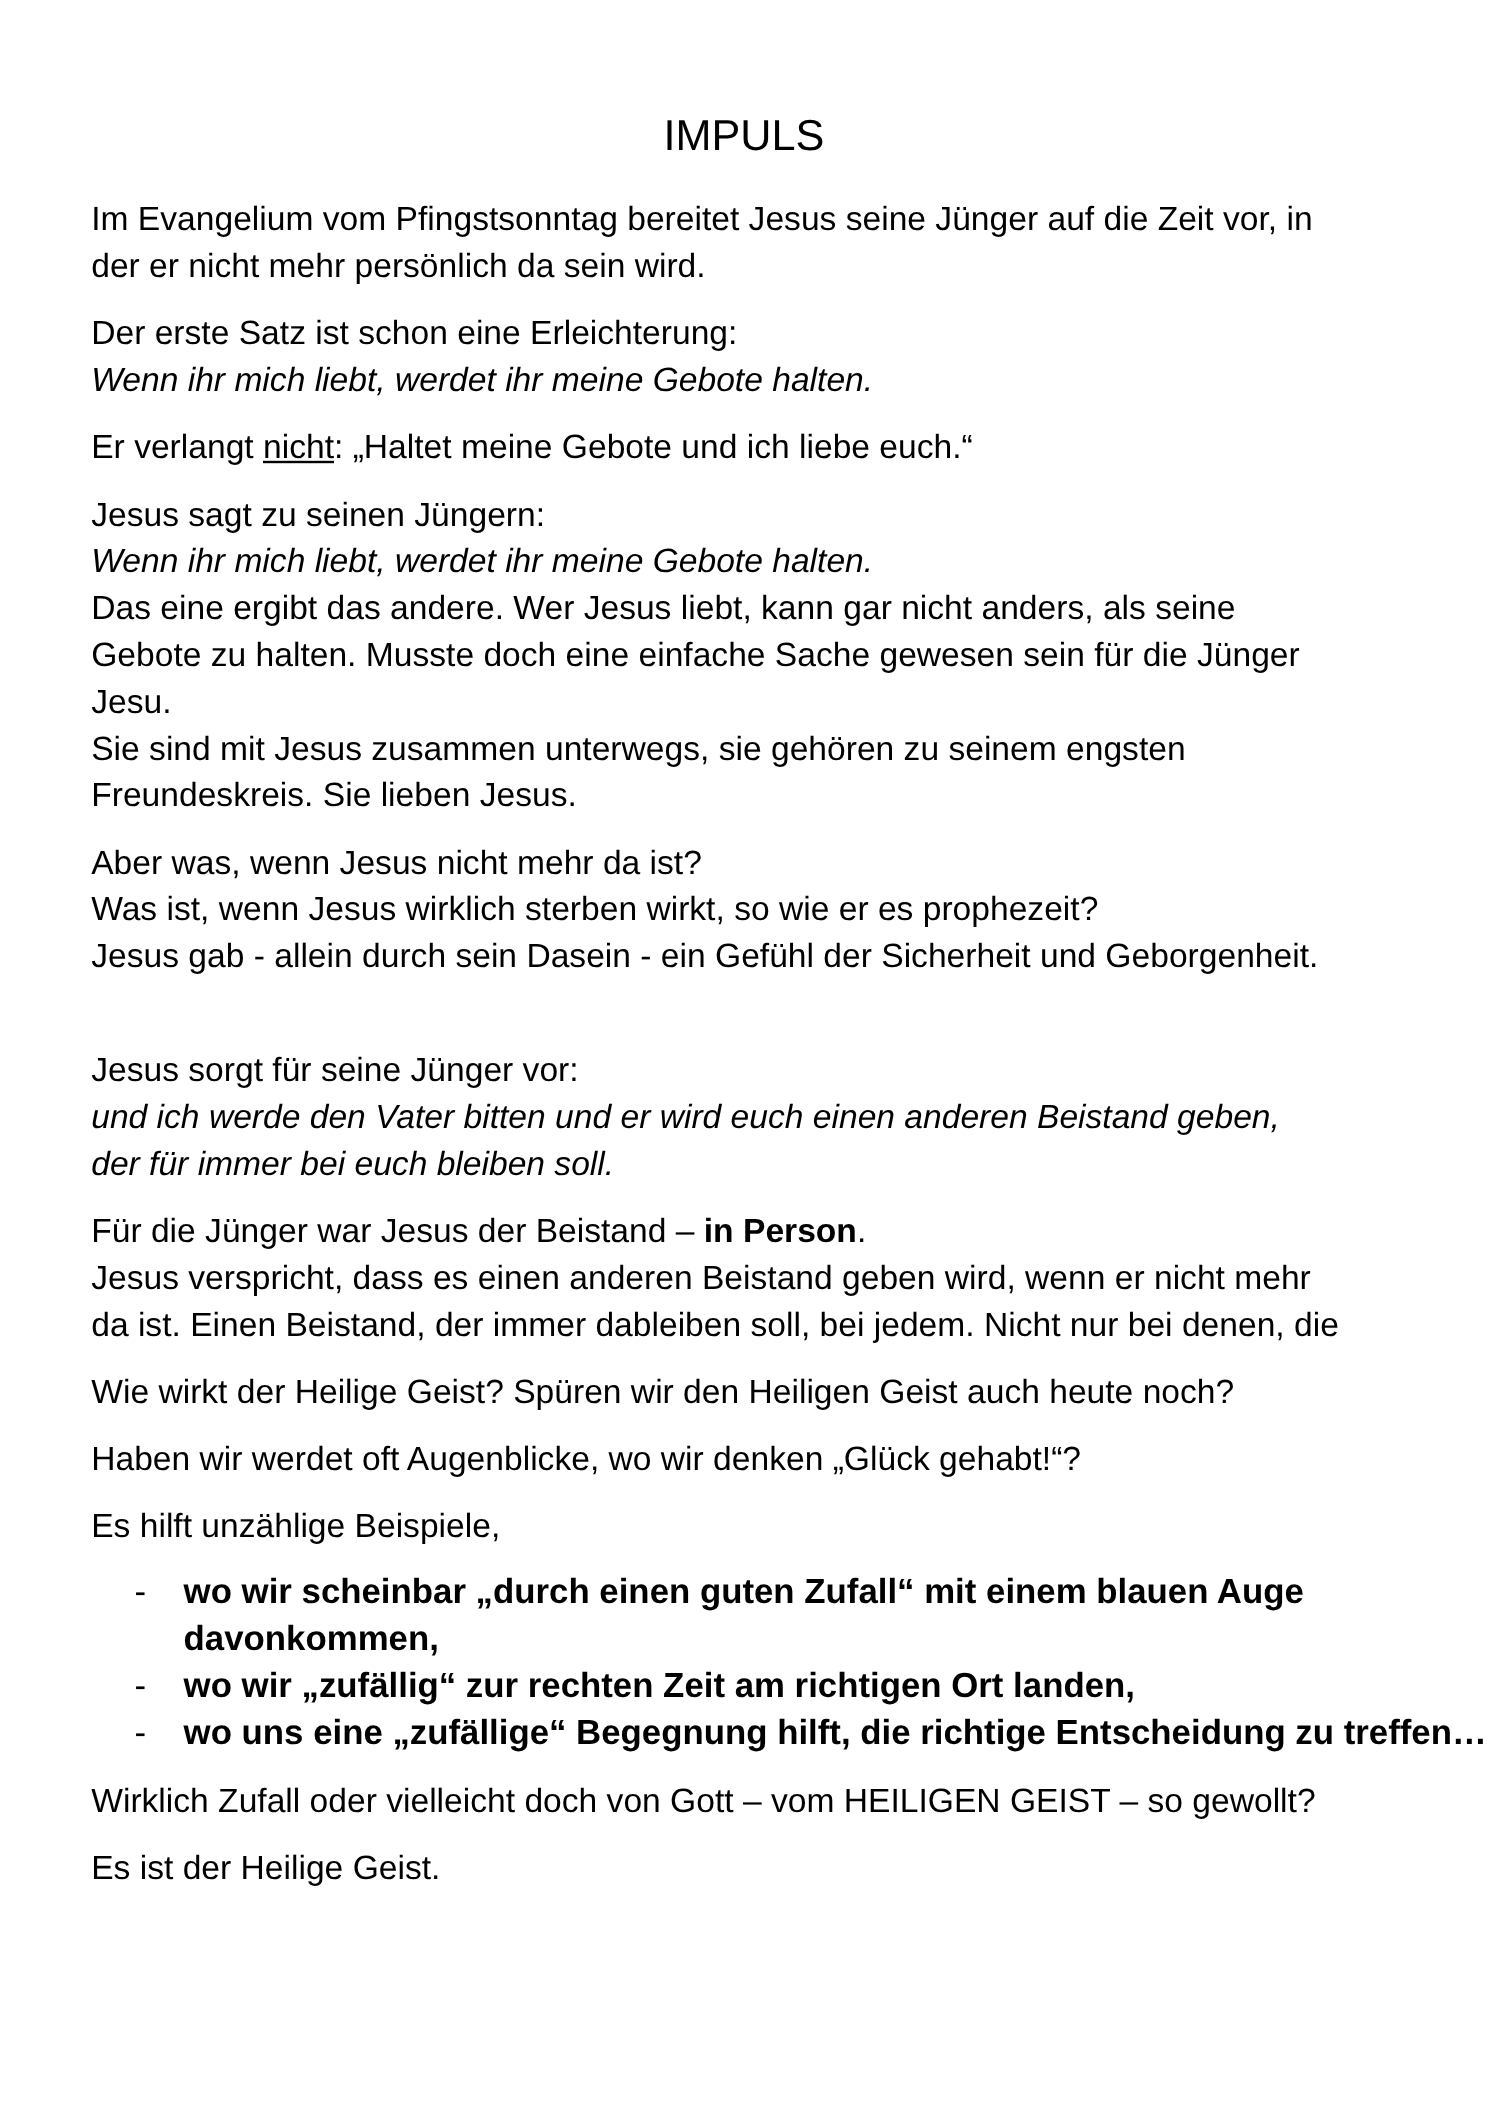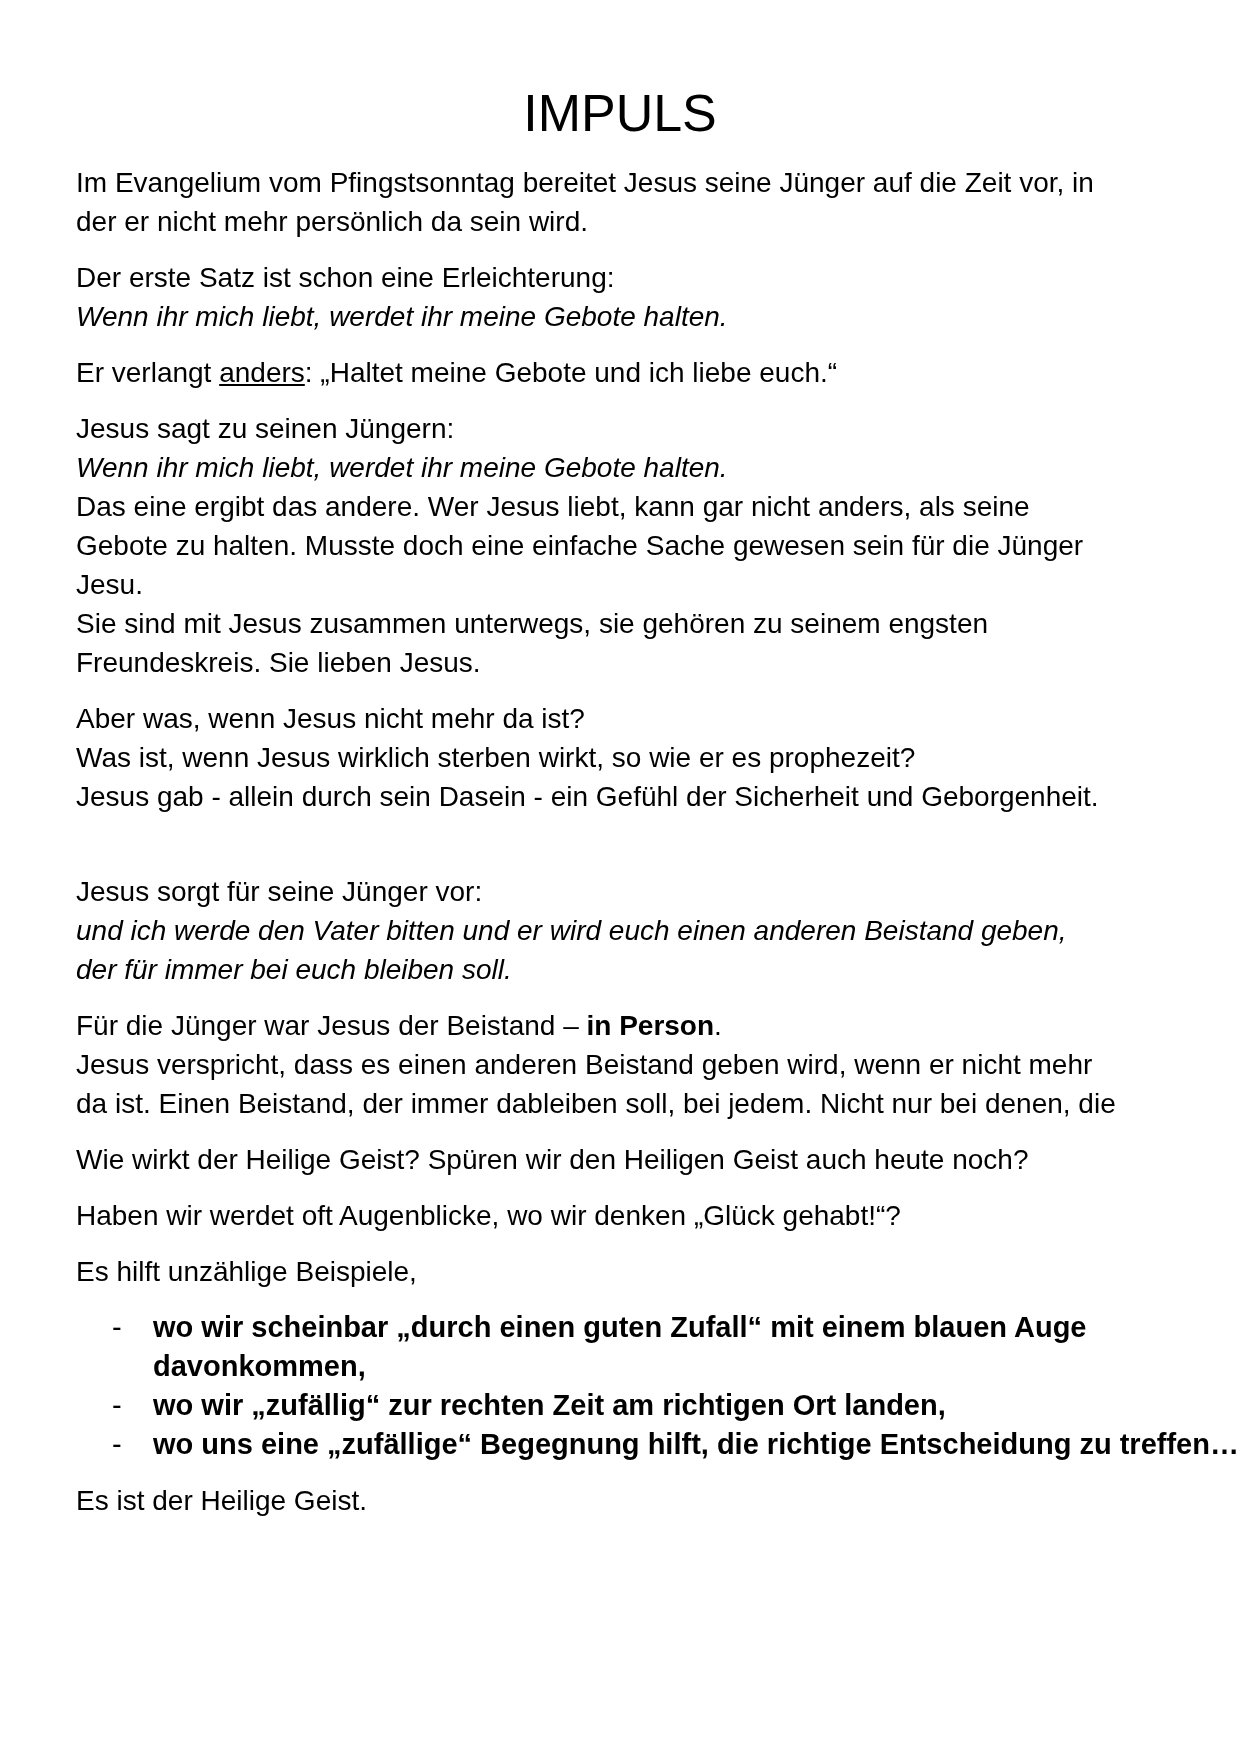--- a/index.html
+++ b/index.html
@@ -14,21 +14,21 @@
     background: #ffffff;
     color: #000000;
     font-family: "Liberation Sans", sans-serif;
     overflow: hidden;
     box-sizing: border-box;
   }
   .content {
     padding: 83px 0 0 76px;
   }
   h1.doc-title {
-    font-size: 52px;
+    font-size: 36px;
     line-height: 60px;
     font-weight: 400;
     text-align: center;
     margin: 0 76px 20px 0; 
     white-space: nowrap;
   }
   .doc p {
     font-size: 28px;
     line-height: 39px;
     margin: 0 0 17px 0;
@@ -59,21 +59,21 @@
 
 <div class="page">
   <div class="content doc">
 
     <h1 class="doc-title">IMPULS</h1>
 
     <p><span>Im Evangelium vom Pfingstsonntag bereitet Jesus seine Jünger auf die Zeit vor, in</span><br><span>der er nicht mehr persönlich da sein wird.</span></p>
 
     <p><span>Der erste Satz ist schon eine Erleichterung:</span><br><span class="italic">Wenn ihr mich liebt, werdet ihr meine Gebote halten.</span></p>
 
-    <p><span>Er verlangt </span><span class="und">anders</span><span>: „Haltet meine Gebote und ich liebe euch.“</span></p>
+    <p><span>Er verlangt </span><span class="und">nicht</span><span>: „Haltet meine Gebote und ich liebe euch.“</span></p>
 
     <p><span>Jesus sagt zu seinen Jüngern:</span><br><span class="italic">Wenn ihr mich liebt, werdet ihr meine Gebote halten.</span><br><span>Das eine ergibt das andere. Wer Jesus liebt, kann gar nicht anders, als seine</span><br><span>Gebote zu halten. Musste doch eine einfache Sache gewesen sein für die Jünger</span><br><span>Jesu.</span><br><span>Sie sind mit Jesus zusammen unterwegs, sie gehören zu seinem engsten</span><br><span>Freundeskreis. Sie lieben Jesus.</span></p>
 
     <p><span>Aber was, wenn Jesus nicht mehr da ist?</span><br><span>Was ist, wenn Jesus wirklich sterben wirkt, so wie er es prophezeit?</span><br><span>Jesus gab - allein durch sein Dasein - ein Gefühl der Sicherheit und Geborgenheit.</span></p>
 
     <div class="blank-line"></div>
 
     <p><span>Jesus sorgt für seine Jünger vor:</span><br><span class="italic">und ich werde den Vater bitten und er wird euch einen anderen Beistand geben,</span><br><span class="italic">der für immer bei euch bleiben soll.</span></p>
 
     <p><span>Für die Jünger war Jesus der Beistand – </span><span class="bold">in Person</span><span>.</span><br><span>Jesus verspricht, dass es einen anderen Beistand geben wird, wenn er nicht mehr</span><br><span>da ist. Einen Beistand, der immer dableiben soll, bei jedem. Nicht nur bei denen, die</span><br></p>
@@ -92,17 +92,18 @@
       <div class="list-item">
           <span class="marker">-</span>
           <span class="item-text"><span>wo wir „zufällig“ zur rechten Zeit am richtigen Ort landen,</span></span>
         </div>
       <div class="list-item">
           <span class="marker">-</span>
           <span class="item-text"><span>wo uns eine „zufällige“ Begegnung hilft, die richtige Entscheidung zu treffen…</span></span>
         </div>
     </div>
 
+    <p><span>Wirklich Zufall oder vielleicht doch von Gott – vom HEILIGEN GEIST – so gewollt?</span></p>
 
     <p><span>Es ist der Heilige Geist.</span></p>
 
   </div>
 </div>
 
 </body></html>

